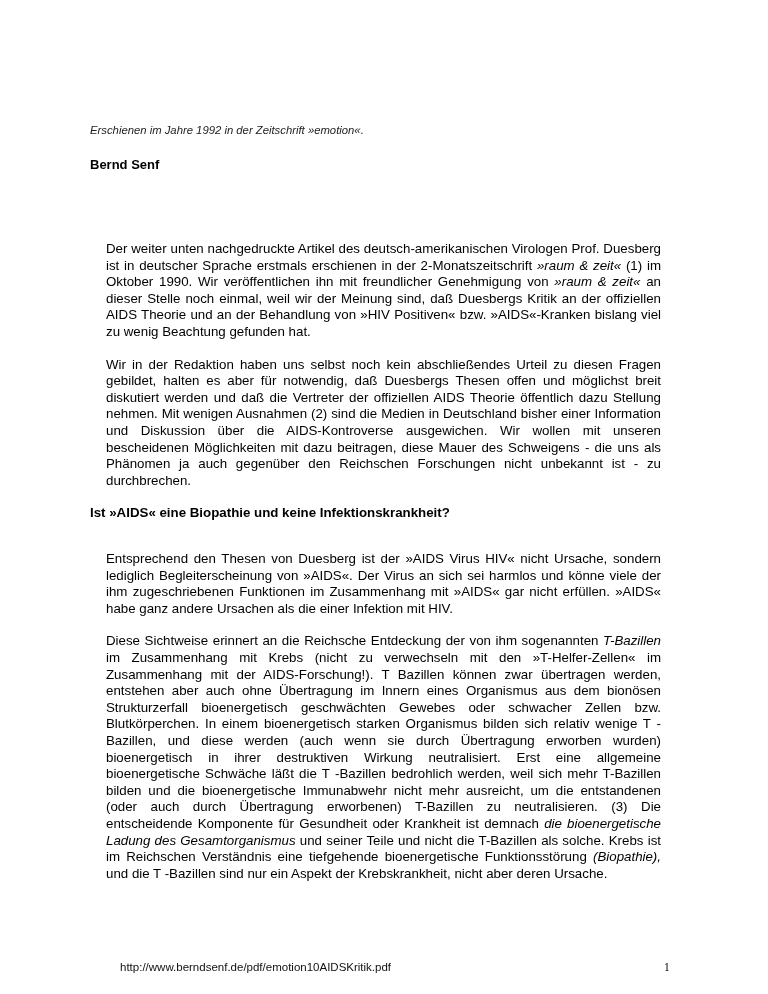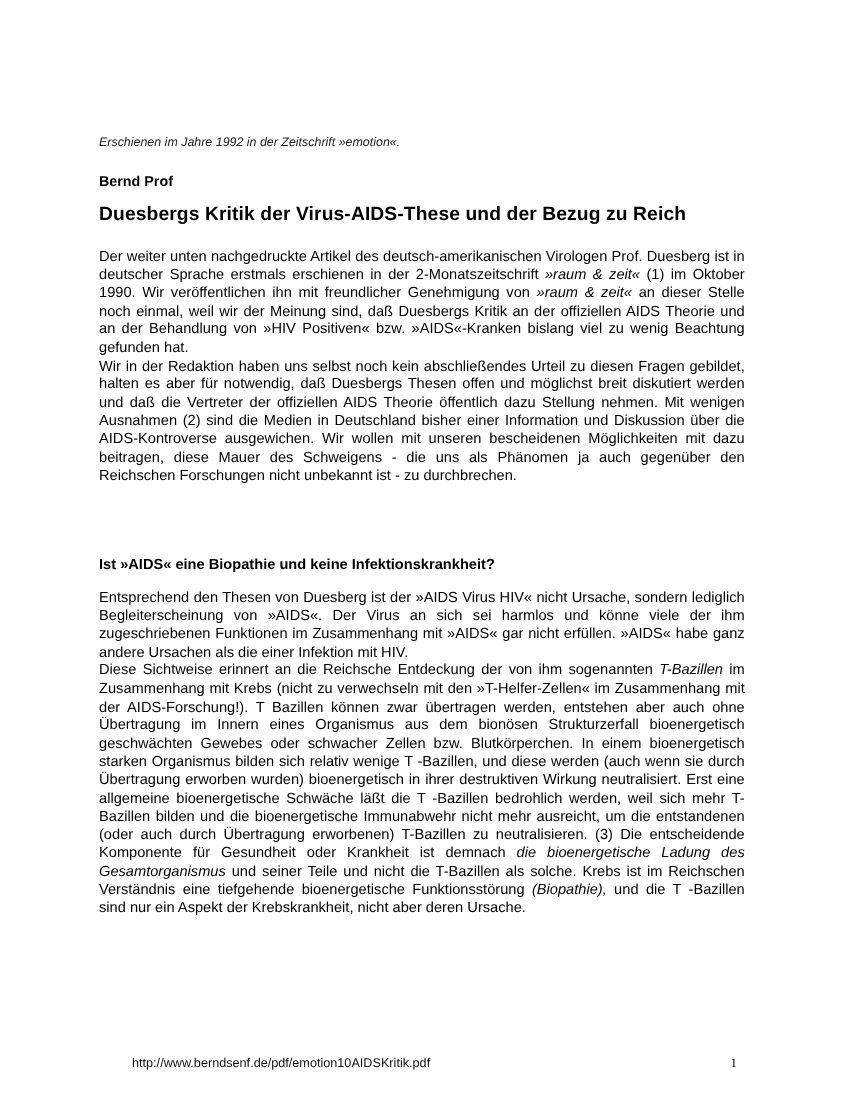--- a/index.html
+++ b/index.html
@@ -2,35 +2,34 @@
 <html><head>
 <meta charset="utf-8">
 <style>
   html, body { margin: 0; padding: 0; background: #ffffff; }
   body { width: 768px; height: 994px; position: relative; overflow: hidden; color: #000; font-family: "Liberation Sans", sans-serif; }
   .page { position: absolute; left: 0; top: 0; width: 768px; height: 994px; background: #fff; }
   .note { position: absolute; left: 90px; top: 124px; font-size: 11.3px; font-style: italic; color: #222; }
   .author { position: absolute; left: 90px; top: 157px; font-size: 13px; font-weight: bold; }
   .title { position: absolute; left: 90px; top: 184px; font-size: 17.5px; font-weight: bold; letter-spacing: 0.1px; }
   .block { position: absolute; left: 90px; width: 587px; font-size: 13.3px; line-height: 16.6px; text-align: justify; }
-  .block p { margin: 0; }
+  .block p { margin: 16px; }
   .b1 { top: 225px; }
   .h2 { position: absolute; left: 90px; top: 505px; font-size: 13.3px; font-weight: bold; text-align: center; }
   .b2 { top: 535px; }
   .last { text-align-last: left; }
   .footer-url { position: absolute; left: 120px; top: 961px; font-size: 11.5px; color: #111; text-align: center; }
   .footer-page { position: absolute; left: 664px; top: 961px; font-size: 11.5px; font-family: "Liberation Serif", serif; }
 </style>
 </head>
 <body>
 
 <div class="page">
   <div class="note">Erschienen im Jahre 1992 in der Zeitschrift »emotion«.</div>
-  <div class="author">Bernd Prof</div>
-  <div class="title">Duesbergs Kritik der Virus-AIDS-These und der Bezug zu Reich</div>
+  <div class="author">Bernd Senf</div>
 
   <div class="block b1">
     <p><span>Der weiter unten nachgedruckte Artikel des deutsch-amerikanischen Virologen Prof. Duesberg ist in deutscher Sprache erstmals erschienen in der 2-Monatszeitschrift </span><em>»raum &amp; zeit«</em><span> (1) im Oktober 1990. Wir veröffentlichen ihn mit freundlicher Genehmigung von </span><em>»raum &amp; zeit«</em><span> an dieser Stelle noch einmal, weil wir der Meinung sind, daß Duesbergs Kritik an der offiziellen AIDS Theorie und an der Behandlung von »HIV Positiven« bzw. »AIDS«-Kranken bislang viel zu wenig Beachtung gefunden hat.</span></p>
     <p><span>Wir in der Redaktion haben uns selbst noch kein abschließendes Urteil zu diesen Fragen gebildet, halten es aber für notwendig, daß Duesbergs Thesen offen und möglichst breit diskutiert werden und daß die Vertreter der offiziellen AIDS Theorie öffentlich dazu Stellung nehmen. Mit wenigen Ausnahmen (2) sind die Medien in Deutschland bisher einer Information und Diskussion über die AIDS-Kontroverse ausgewichen. Wir wollen mit unseren bescheidenen Möglichkeiten mit dazu beitragen, diese Mauer des Schweigens - die uns als Phänomen ja auch gegenüber den Reichschen Forschungen nicht unbekannt ist - zu durchbrechen.</span></p>
   </div>
 
   <div class="h2">Ist »AIDS« eine Biopathie und keine Infektionskrankheit?</div>
 
   <div class="block b2">
     <p><span>Entsprechend den Thesen von Duesberg ist der »AIDS Virus HIV« nicht Ursache, sondern lediglich Begleiterscheinung von »AIDS«. Der Virus an sich sei harmlos und könne viele der ihm zugeschriebenen Funktionen im Zusammenhang mit »AIDS« gar nicht erfüllen. »AIDS« habe ganz andere Ursachen als die einer Infektion mit HIV.</span></p>

